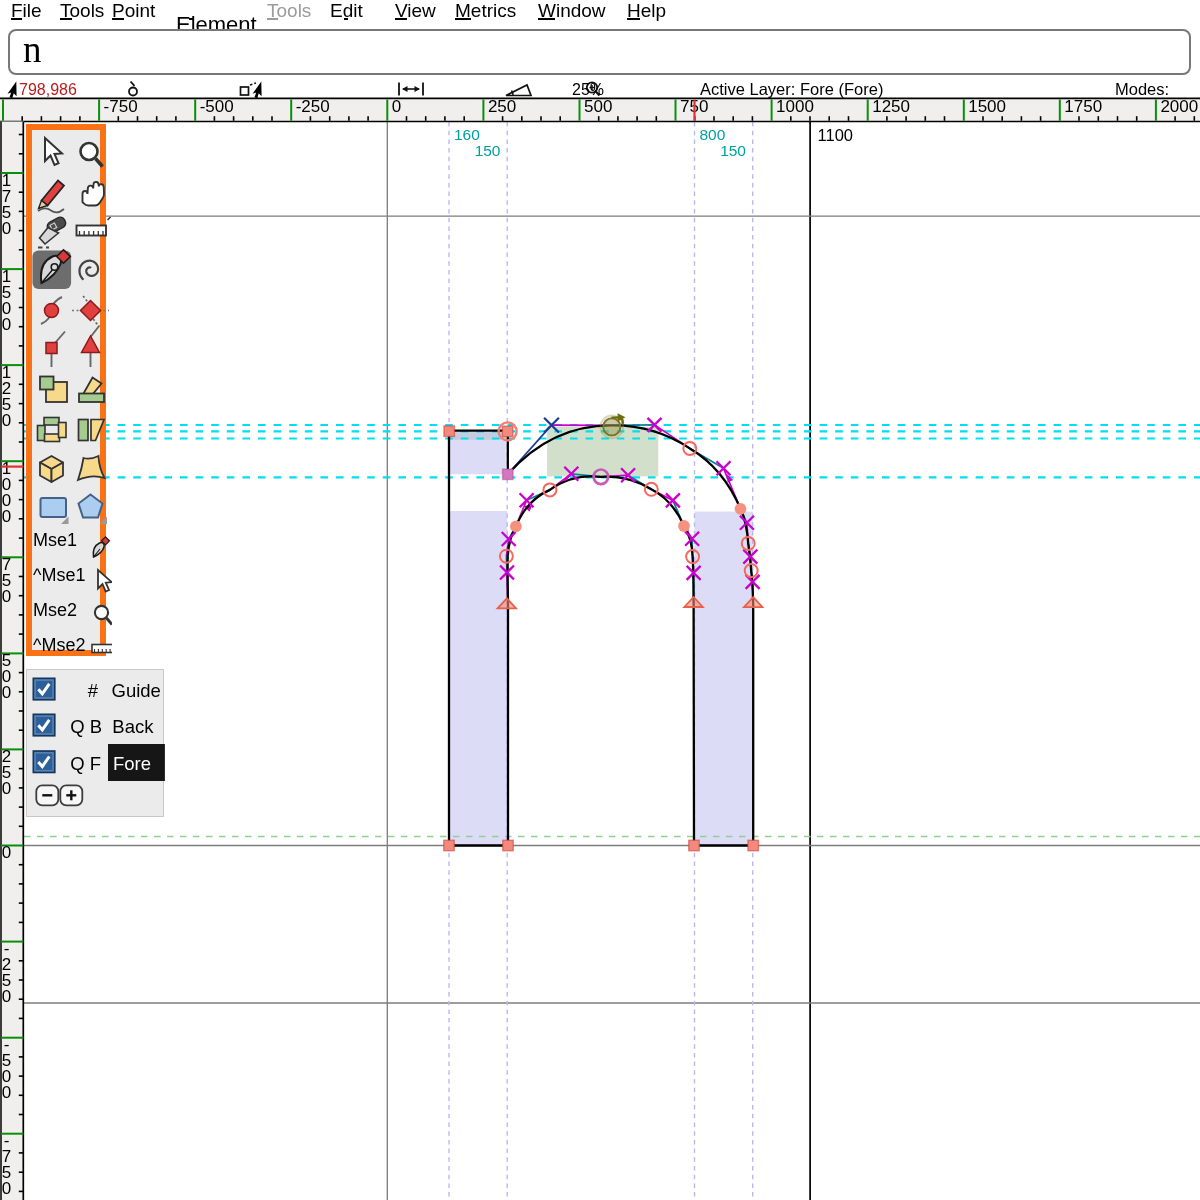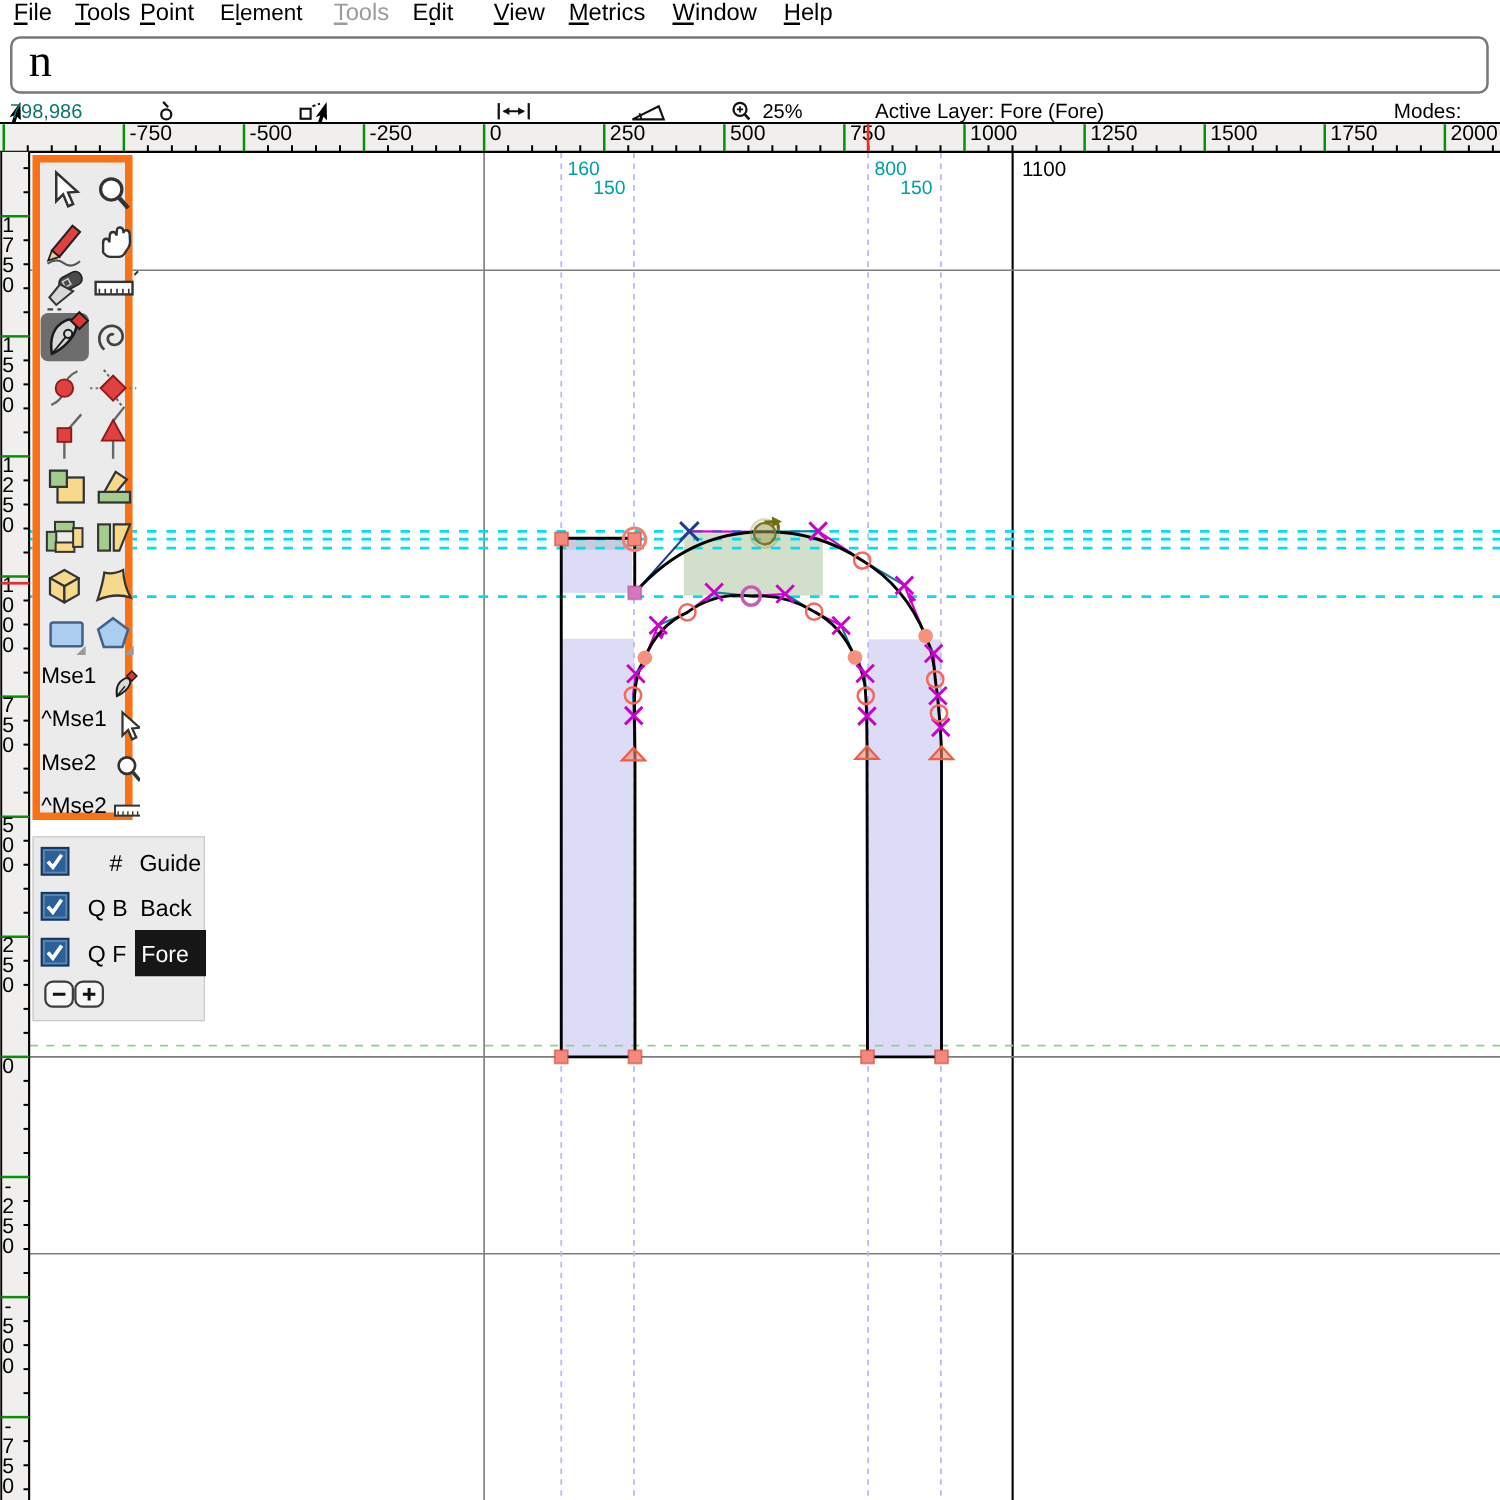--- a/index.html
+++ b/index.html
@@ -285,21 +285,21 @@
     <line x1="18.8" y1="134.5" x2="23.4" y2="134.5" stroke="#000" stroke-width="1.6"></line>
     <line x1="1" y1="466.6" x2="23.4" y2="466.6" stroke="#e53030" stroke-width="2.2"></line>
   </svg>
 <div class="abs" style="left:0;top:0;width:1120px;height:22px">
     <span style="position:absolute;left:11px;top:0;font-size:19px;color:#000">File</span>
     <div style="position:absolute;left:11px;top:17.5px;width:10.5px;height:2.2px;background:#000"></div>
     <span style="position:absolute;left:60px;top:0;font-size:19px;color:#000">Tools</span>
     <div style="position:absolute;left:60px;top:17.5px;width:11.5px;height:2.2px;background:#000"></div>
     <span style="position:absolute;left:112px;top:0;font-size:19px;color:#000">Point</span>
     <div style="position:absolute;left:112px;top:17.5px;width:11.5px;height:2.2px;background:#000"></div>
-    <span style="position:absolute;left:176px;top:0;font-size:18px;color:#000">Element</span>
+    <span style="position:absolute;left:176px;top:12px;font-size:22px;color:#000">Element</span>
     <div style="position:absolute;left:188.7px;top:17.5px;width:4.6px;height:2.2px;background:#000"></div>
     <span style="position:absolute;left:267px;top:0;font-size:19px;color:#9b9b9b">Tools</span>
     <div style="position:absolute;left:267px;top:17.5px;width:10.5px;height:2.2px;background:#9b9b9b"></div>
     <span style="position:absolute;left:330px;top:0;font-size:19px;color:#000">Edit</span>
     <div style="position:absolute;left:343.7px;top:17.5px;width:4.6px;height:2.2px;background:#000"></div>
     <span style="position:absolute;left:395px;top:0;font-size:19px;color:#000">View</span>
     <div style="position:absolute;left:395px;top:17.5px;width:11.5px;height:2.2px;background:#000"></div>
     <span style="position:absolute;left:455px;top:0;font-size:19px;color:#000">Metrics</span>
     <div style="position:absolute;left:455px;top:17.5px;width:15.5px;height:2.2px;background:#000"></div>
     <span style="position:absolute;left:538px;top:0;font-size:19px;color:#000">Window</span>
@@ -321,22 +321,22 @@
     <line x1="403" y1="89" x2="419" y2="89" stroke="#111" stroke-width="1.6"></line>
     <polygon points="402,89 407.5,86 407.5,92" fill="#111"></polygon>
     <polygon points="420,89 414.5,86 414.5,92" fill="#111"></polygon>
     <path d="M 506,95.5 L 531,95.5 L 527,85 Z" fill="none" stroke="#111" stroke-width="1.7"></path>
     <path d="M 513,95.5 A 9,9 0 0 0 511.5,90.5" fill="none" stroke="#111" stroke-width="1.4"></path>
     <circle cx="592" cy="87.5" r="5.2" fill="none" stroke="#111" stroke-width="1.8"></circle>
     <line x1="589.5" y1="87.5" x2="594.5" y2="87.5" stroke="#111" stroke-width="1.4"></line>
     <line x1="592" y1="85" x2="592" y2="90" stroke="#111" stroke-width="1.4"></line>
     <line x1="595.8" y1="91.5" x2="599.5" y2="95.5" stroke="#111" stroke-width="2.2"></line>
   </svg>
-<div class="abs" style="left:8px;top:80.5px;font-size:16px;color:#0f766e">798,986</div>
-<div class="abs" style="left:610px;top:80.5px;font-size:16px;color:#000">25%</div>
+<div class="abs" style="left:19px;top:80.5px;font-size:16px;color:#b91c1c">798,986</div>
+<div class="abs" style="left:572px;top:80.5px;font-size:16px;color:#000">25%</div>
 <div class="abs" style="left:700px;top:80px;font-size:16.5px;color:#000">Active Layer: Fore (Fore)</div>
 <div class="abs" style="left:1115px;top:80px;font-size:16.5px;color:#000">Modes:</div>
 <div class="abs" style="left:26px;top:124px;width:80px;height:532px;background:#ebebeb;border:6px solid #f97316"><svg width="80" height="532" viewBox="0 0 80 532">
       <rect x="0.5" y="120.4" width="38.6" height="38.6" rx="6" fill="#6d6d6d"></rect>
       <path d="M 13,8 L 13,31 L 18.5,25.5 L 22.5,35 L 26.5,33.2 L 22.5,24 L 30,23.4 Z" fill="#fff" stroke="#333" stroke-width="2"></path>
       <circle cx="57" cy="21.5" r="8.5" fill="#fff" stroke="#333" stroke-width="2.6"></circle>
       <line x1="63.5" y1="28.5" x2="70.5" y2="36.5" stroke="#333" stroke-width="3.6"></line>
       <polygon points="9.5,70.5 26,50.5 32,55.5 15.5,75.5" fill="#e04040" stroke="#222" stroke-width="1.7"></polygon>
       <polygon points="9.5,70.5 15.5,75.5 6.5,78.5" fill="#e8cfa0" stroke="#222" stroke-width="1.4"></polygon>
       <path d="M 6,81 Q 13,76 19,80.5 Q 25,85 32,79" fill="none" stroke="#555" stroke-width="1.7"></path>

